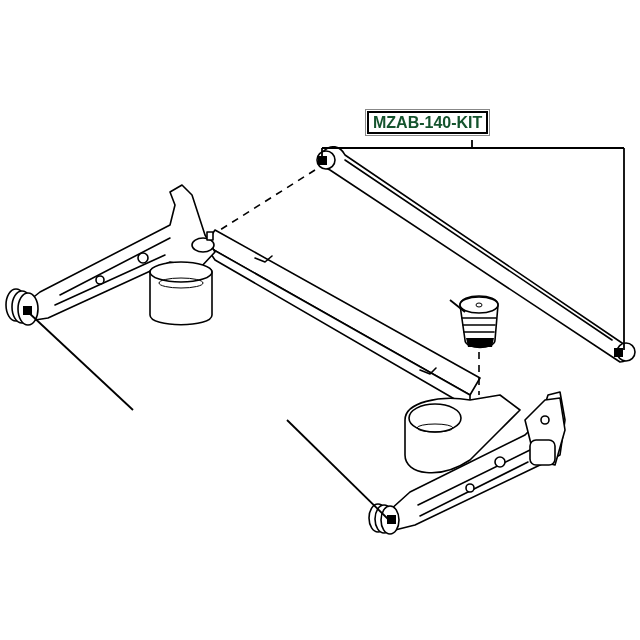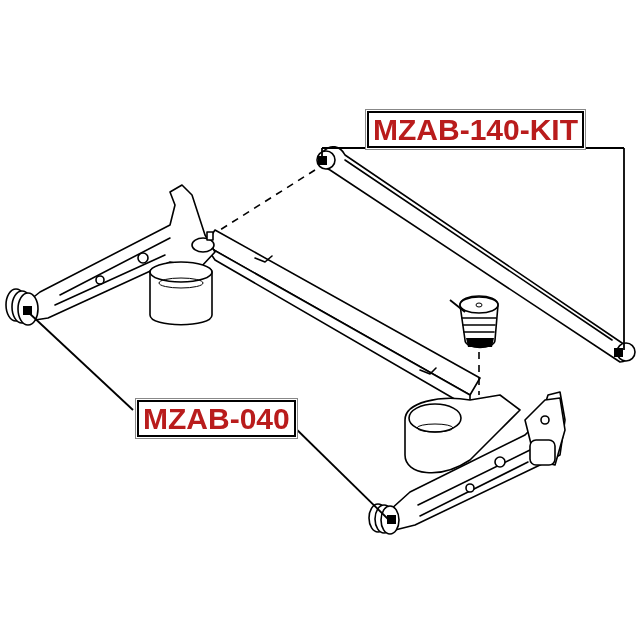--- a/index.html
+++ b/index.html
@@ -2,27 +2,27 @@
 <html><head>
 <meta charset="utf-8">
 <style>
   html, body { margin:0; padding:0; background:#ffffff; }
   .canvas { position:relative; width:640px; height:640px; background:#ffffff; overflow:hidden; }
   svg.drawing { position:absolute; left:0; top:0; }
   .label {
     position:absolute;
     font-family: "Liberation Sans", sans-serif;
     font-weight:bold;
-    color:#b91c1c;
+    color:#14532d;
     background:#fff;
     border:2px solid #000;
     box-shadow: 0 0 0 1px #fff, 0 0 0 2px #888;
     line-height:1;
     padding:2px 4px 1px 4px;
-    font-size:30px;
+    font-size:16px;
     letter-spacing:0px;
     white-space:nowrap;
   }
   .ln { fill:none; stroke:#000; stroke-width:1.6; stroke-linecap:round; stroke-linejoin:round; }
   .thin { fill:none; stroke:#000; stroke-width:1; }
   .lead { fill:none; stroke:#000; stroke-width:1.8; }
   .dash { fill:none; stroke:#000; stroke-width:1.6; stroke-dasharray:7 6; }
   .white { fill:#fff; stroke:#000; stroke-width:1.6; stroke-linejoin:round; }
   .blk { fill:#000; }
 </style>
@@ -112,14 +112,13 @@
       <path class="lead" d="M624,148 L624,350"></path>
 
       <path class="lead" d="M450,300 L465,312"></path>
 
       <path class="lead" d="M133,410 L28,312"></path>
       <path class="lead" d="M287,420 L388,519"></path>
     </g>
   </svg>
 
   <div class="label" style="left:367px;top:111px;">MZAB-140-KIT</div>
-  <div class="label" style="left:137px;top:400px;">MZAB-040</div>
 </div>
 
 </body></html>

